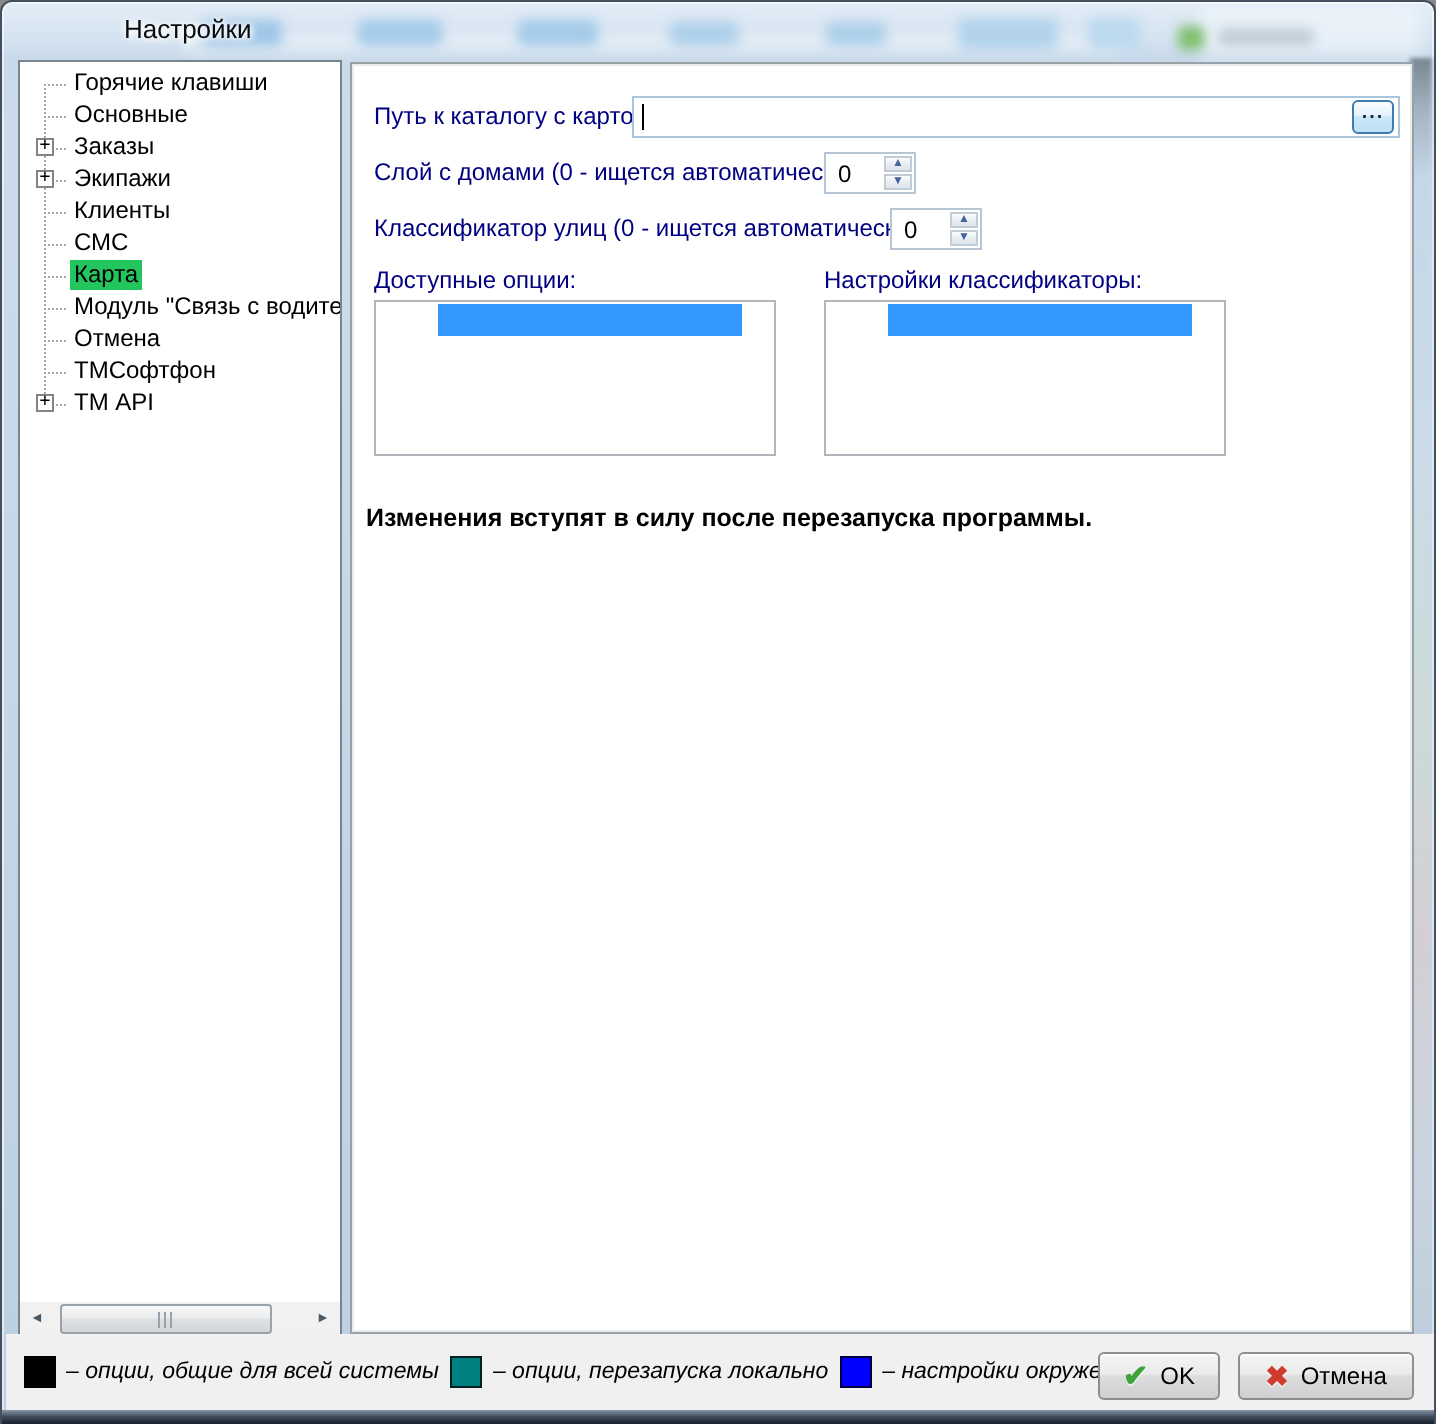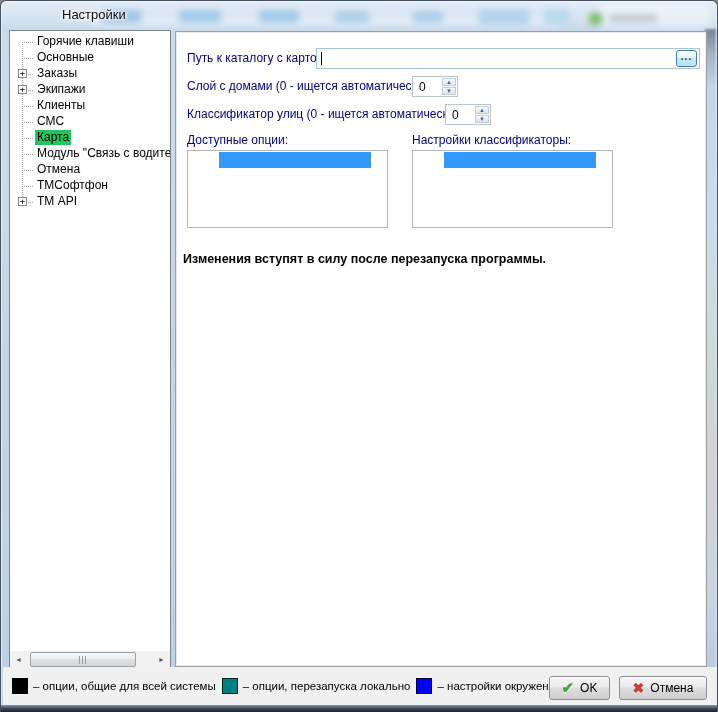--- a/index.html
+++ b/index.html
@@ -86,21 +86,21 @@
   .lb1{left:11px;top:118px;}
   .lb2{left:236px;top:118px;}
   .lb-row{position:absolute;left:1px;top:1px;height:16px;right:1px;}
   .lb-cell{position:absolute;left:0;top:0;width:29px;height:16px;background:#fff;}
   .lb-sel{position:absolute;left:30px;top:0;width:152px;height:16px;background:#3399ff;}
   .notice{position:absolute;left:7px;top:220px;font-size:12.5px;font-weight:bold;color:#000;white-space:nowrap;}
   
   .bottombar{position:absolute;left:2px;top:666px;width:714px;height:38px;background:#f0f0f0;}
   .legend{position:absolute;left:9px;top:0;height:38px;display:flex;align-items:center;}
   .legend-sq{width:16px;height:16px;box-sizing:border-box;margin-right:5px;border:1px solid rgba(0,0,0,.75);}
-  .legend-txt{font-size:11.5px;color:#000;margin-right:6px;white-space:nowrap;}
+  .legend-txt{font-size:11.5px;color:#000;margin-right:6px;white-space:nowrap;font-style:italic;}
   .btn{position:absolute;top:9px;height:24px;box-sizing:border-box;border:1px solid #8e8e8e;border-radius:3px;
     background:linear-gradient(180deg,#f5f5f5 0,#ebebeb 45%,#dddddd 50%,#cfcfcf 100%);
     box-shadow:inset 0 1px 0 #fff;display:flex;align-items:center;justify-content:center;gap:6px;
     font-size:12px;color:#000;cursor:default;}
   .btn-ok{left:546px;width:61px;}
   .btn-cancel{left:616px;width:88px;}
   .icon-check{color:#3fa339;font-size:15px;font-weight:bold;text-shadow:0 1px 0 rgba(255,255,255,.6);}
   .icon-cross{color:#cf3b2d;font-size:14px;font-weight:bold;text-shadow:0 1px 0 rgba(255,255,255,.6);}
 </style>
 </head>

